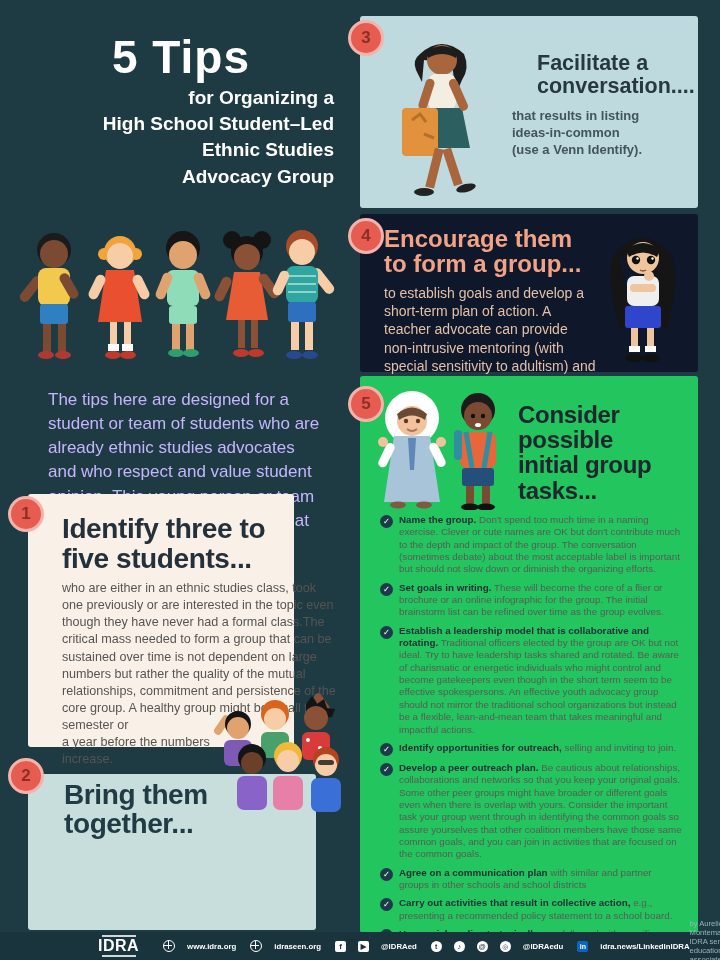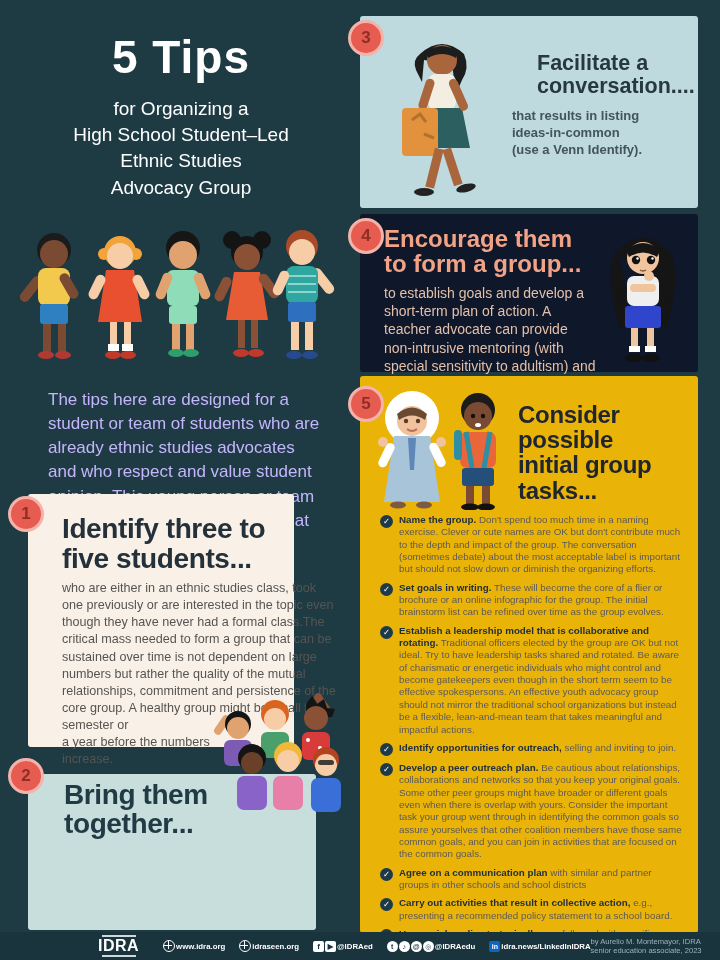--- a/index.html
+++ b/index.html
@@ -4,41 +4,41 @@
 <style>
   html,body{margin:0;padding:0;}
   body{font-family:"Liberation Sans","DejaVu Sans",sans-serif;background:#0f2228;}
   .poster{position:relative;width:720px;height:960px;background:#1e3a43;overflow:hidden;}
   .pre{white-space:pre-line;}
   .panel{position:absolute;border-radius:3px;}
 
   
   .title-block{position:absolute;left:28px;top:30px;width:306px;text-align:center;color:#ffffff;}
   .big-title{font-size:46px;font-weight:800;letter-spacing:1px;margin:0;}
-  .subtitle{font-size:19px;font-weight:400;line-height:1.38;margin-top:12px;}
+  .subtitle{font-size:19px;font-weight:700;line-height:1.38;margin-top:1px;text-align:right;}
   .intro{position:absolute;left:48px;top:388px;width:276px;font-size:17px;line-height:1.42;color:#c4b5fd;}
 
   .sec1{left:28px;top:494px;width:266px;height:253px;background:#f9f1e8;}
   .sec1 .heading{position:absolute;left:34px;top:20px;font-size:28px;line-height:1.06;font-weight:800;color:#24313a;letter-spacing:-0.4px;}
   .sec1 .body{position:absolute;left:34px;top:86px;width:276px;font-size:12.6px;line-height:1.36;color:#565452;}
 
   .sec2{left:28px;top:774px;width:288px;height:156px;background:#c8dedd;}
   .sec2 .heading{position:absolute;left:36px;top:6px;font-size:28px;line-height:1.04;font-weight:800;color:#203b44;letter-spacing:-0.4px;}
   .sec2 .body{position:absolute;left:36px;top:72px;width:300px;font-size:13.4px;line-height:1.32;color:#31474e;font-weight:600;}
 
   
   .sec3{left:360px;top:16px;width:338px;height:192px;background:#bedade;}
   .sec3 .heading{position:absolute;left:152px;top:36px;font-size:21.5px;line-height:1.08;font-weight:800;color:#27383f;margin-left:25px;}
   .sec3 .body{position:absolute;left:152px;top:92px;width:180px;font-size:13px;line-height:1.3;color:#42555b;font-weight:600;}
 
   .sec4{left:360px;top:214px;width:338px;height:158px;background:#0f172a;}
   .sec4 .heading{position:absolute;left:24px;top:12px;font-size:24px;line-height:1.06;font-weight:800;color:#f2a386;}
   .sec4 .body{position:absolute;left:24px;top:70px;width:212px;font-size:14px;line-height:1.3;color:#e3c0aa;}
 
-  .sec5{left:360px;top:376px;width:338px;height:557px;background:#eab308;}
+  .sec5{left:360px;top:376px;width:338px;height:557px;background:#22c55e;}
   .sec5 .heading{position:absolute;left:158px;top:26px;font-size:24px;line-height:1.05;font-weight:800;color:#20262e;letter-spacing:-0.3px;}
   .tasks{position:absolute;left:20px;top:138px;width:302px;list-style:none;margin:0;padding:0;}
   .tasks li{display:flex;gap:6px;margin-bottom:6px;}
   .check{flex:0 0 13px;width:13px;height:13px;border-radius:50%;background:#1c3a4a;color:#fff;
          font-size:8.5px;line-height:13px;text-align:center;margin-top:1px;}
   .btext{font-size:9.8px;line-height:1.26;color:#5c5a58;}
   .btext b{color:#22303a;}
 
   
   .badge{position:absolute;width:30px;height:30px;border-radius:50%;background:#e65c50;
@@ -48,21 +48,21 @@
   
   .illus{position:absolute;}
 
   
   .footer{position:absolute;left:0;top:932px;width:720px;height:28px;background:#19343d;
           display:flex;align-items:center;color:#ffffff;}
   .logo-wrap{margin-left:98px;display:flex;flex-direction:column;align-items:center;line-height:1;}
   .logo-bar{width:34px;height:2px;background:#cfd8da;margin:1px 0;}
   .logo-text{font-size:16px;font-weight:800;letter-spacing:0.5px;color:#ffffff;}
   .flinks{display:flex;align-items:center;gap:14px;margin-left:24px;}
-  .flink{display:flex;align-items:center;gap:1px;font-size:7.8px;font-weight:700;color:#ffffff;}
+  .flink{display:flex;align-items:center;gap:12px;font-size:7.8px;font-weight:700;color:#ffffff;}
   .fi{display:inline-flex;align-items:center;justify-content:center;}
   .globe{width:10px;height:10px;border:1px solid #fff;border-radius:50%;position:relative;}
   .globe:before{content:"";position:absolute;left:0;top:4px;width:8px;height:1px;background:#fff;}
   .globe:after{content:"";position:absolute;left:3.5px;top:0;width:1px;height:8px;background:#fff;}
   .sq{width:11px;height:11px;border-radius:2px;background:#ffffff;color:#19343d;
       font-size:8px;font-weight:800;line-height:11px;text-align:center;}
   .sq.blue{background:#0a66c2;color:#fff;font-size:7px;}
   .rnd{width:11px;height:11px;border-radius:50%;background:#ffffff;color:#19343d;
        font-size:7px;font-weight:800;line-height:11px;text-align:center;}
   .attr{margin-left:auto;margin-right:14px;font-size:7.6px;color:#9db3b9;}

